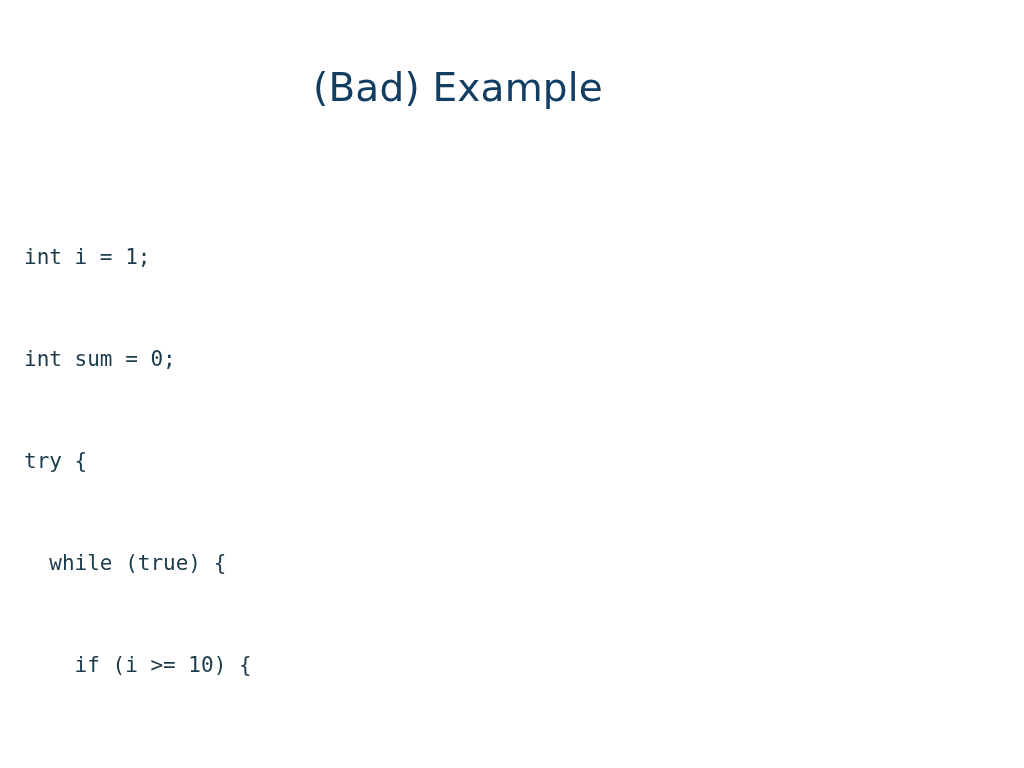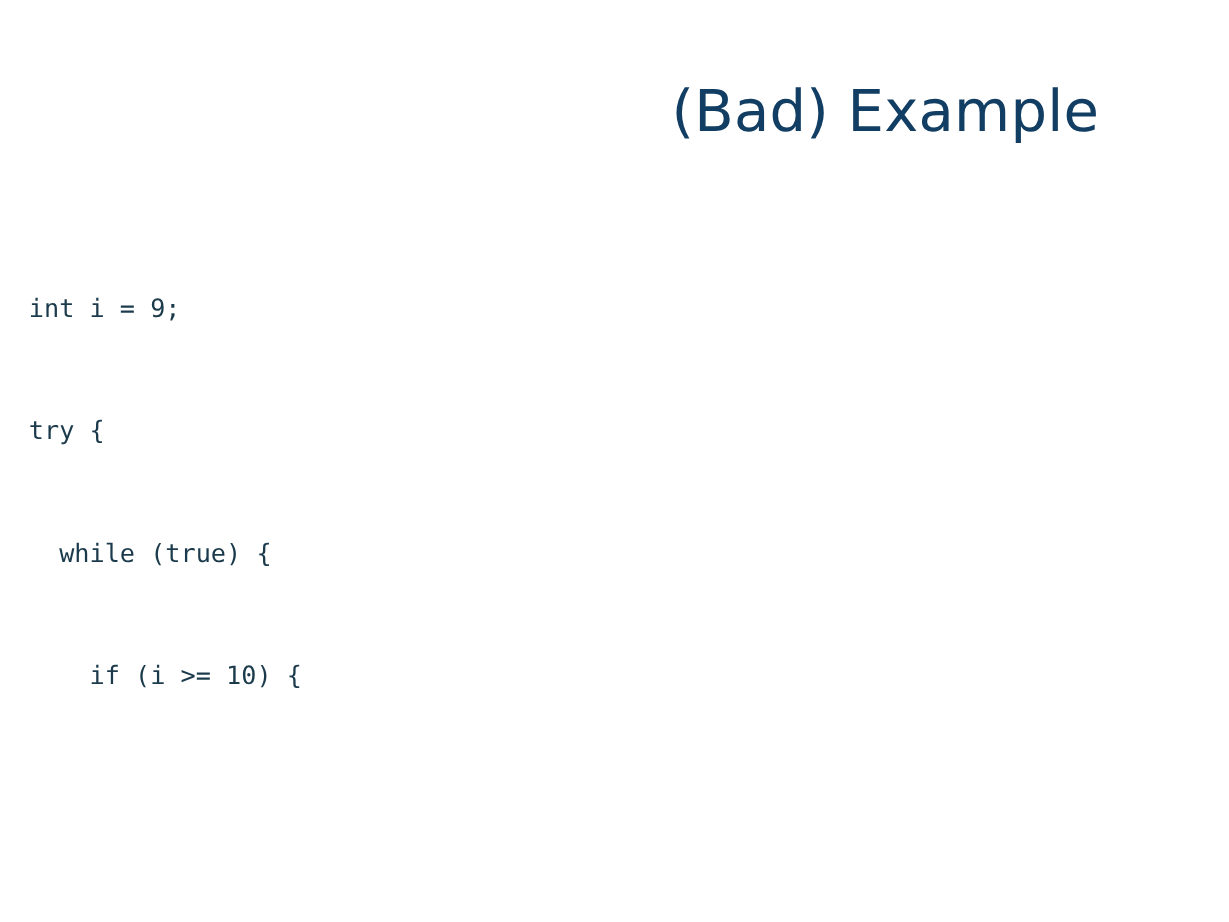--- a/index.html
+++ b/index.html
@@ -17,23 +17,23 @@
     position: relative;
     width: 1024px;
     height: 768px;
     background: #ffffff;
   }
   .slide-title {
     position: absolute;
     left: 0;
     top: 66px;
     width: 916px;
-    text-align: right;
+    text-align: center;
     font-family: "DejaVu Sans", sans-serif;
-    font-size: 48px;
+    font-size: 39px;
     font-weight: 400;
     line-height: 1.15;
     color: #123E64;
     letter-spacing: 0.2px;
     white-space: pre;
   }
   .code-block {
     position: absolute;
     left: 24px;
     top: 172px;
@@ -51,21 +51,22 @@
   }
 </style>
 </head>
 <body>
 
 <div class="slide">
 
   <div class="slide-title">(Bad) Example</div>
 
   <div class="code-block">
-    <span class="code-line">int i = 9;</span>
+    <span class="code-line">int i = 1;</span>
+    <span class="code-line">int sum = 0;</span>
     <span class="code-line">try {</span>
     <span class="code-line">  while (true) {</span>
     <span class="code-line">    if (i &gt;= 10) {</span>
     
     
     
     
     
     
     

